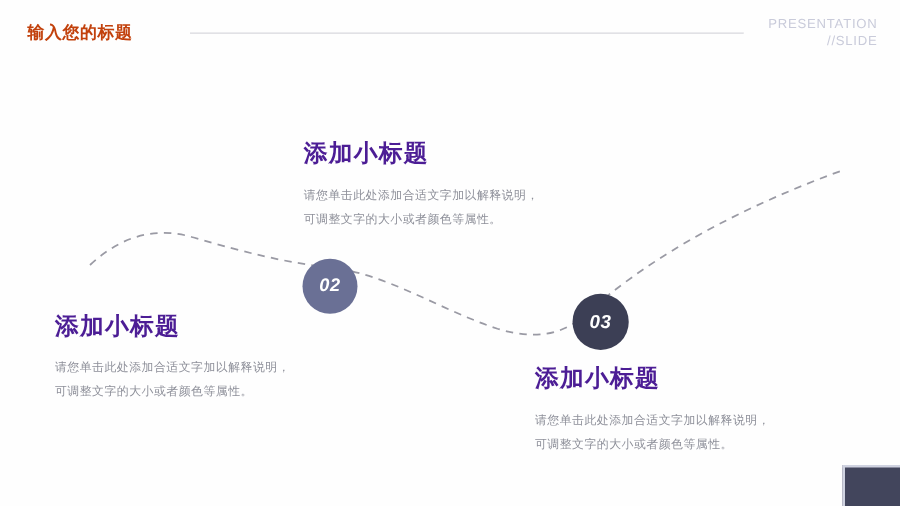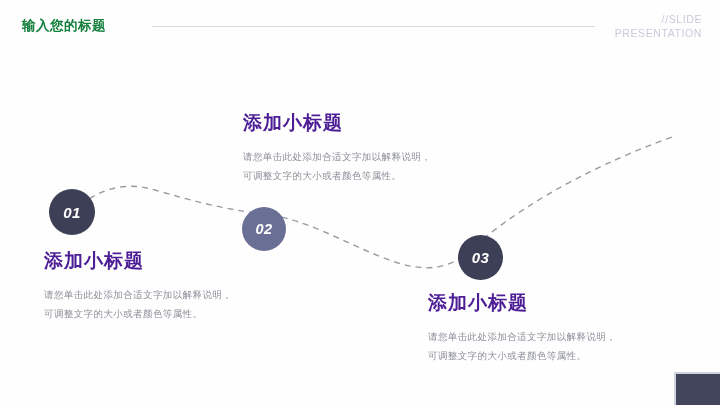--- a/index.html
+++ b/index.html
@@ -21,21 +21,21 @@
     overflow: hidden;
   }
 
   
   .header-title {
     position: absolute;
     left: 22px;
     top: 17px;
     font-size: 13.5px;
     font-weight: bold;
-    color: #15803d;
+    color: #c2410c;
     letter-spacing: 0.5px;
     white-space: nowrap;
   }
   .header-rule {
     position: absolute;
     left: 152px;
     top: 26px;
     width: 443px;
     height: 1px;
     background: #d8d8dd;
@@ -114,36 +114,33 @@
 </style>
 </head>
 <body>
 
 <div class="slide" style="background: rgb(254, 254, 254);">
 
   <div class="header-title">输入您的标题</div>
   <div class="header-rule"></div>
 
   <div class="brand">
+    <span>PRESENTATION</span>
     <span>//SLIDE</span>
-    <span>PRESENTATION</span>
   </div>
 
   <svg class="curve-layer" viewBox="0 0 720 405" xmlns="http://www.w3.org/2000/svg">
     <path d="M 72 212
              C 100 186, 128 182, 155 190
              C 196 202, 228 210, 264 214
              C 310 219, 352 248, 398 263
              C 428 272, 450 268, 468 252
              C 510 214, 576 172, 672 137" fill="none" stroke="#9a9aa4" stroke-width="1.4" stroke-dasharray="6 5" stroke-linecap="butt"></path>
   </svg>
 
-  <div class="marker m1" style="background: rgb(60, 63, 85);">
-    <span>01</span>
-  </div>
   <div class="marker m2" style="background: rgb(106, 112, 149);">
     <span>02</span>
   </div>
   <div class="marker m3" style="background: rgb(60, 63, 85);">
     <span>03</span>
   </div>
 
   <div class="block top">
     <div class="b-title">添加小标题</div>
     <div class="b-line">请您单击此处添加合适文字加以解释说明，</div>

